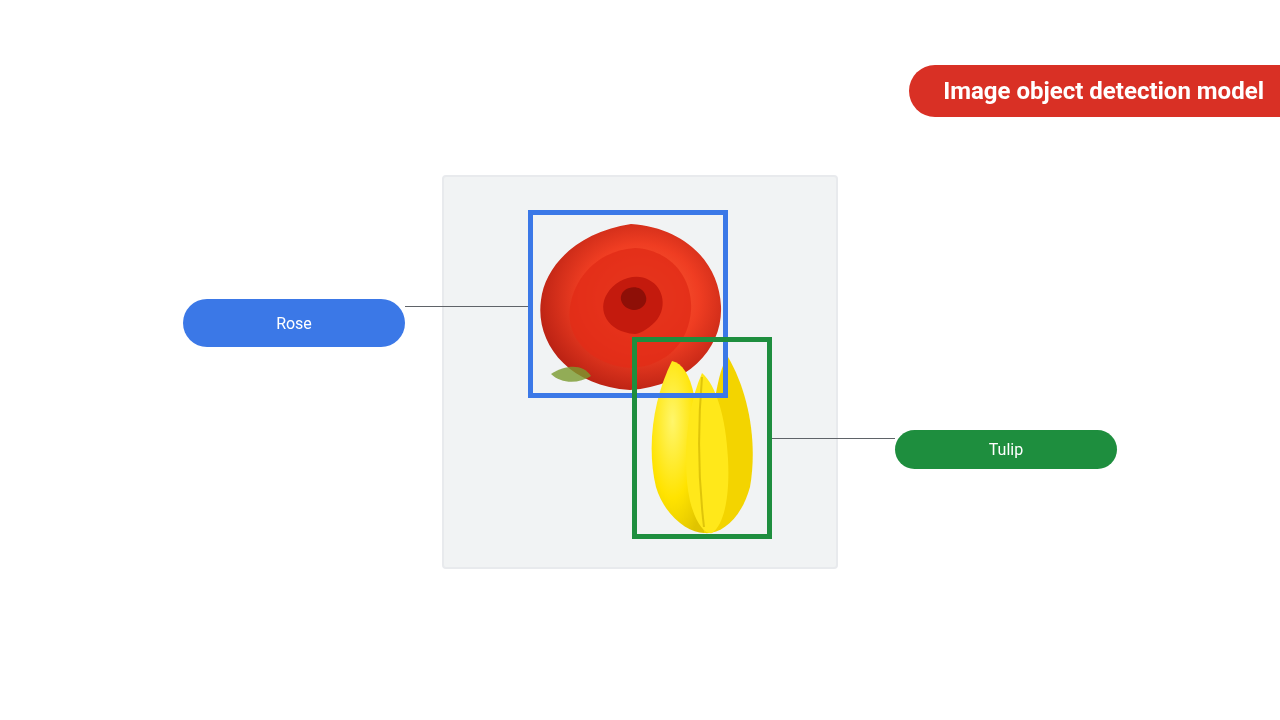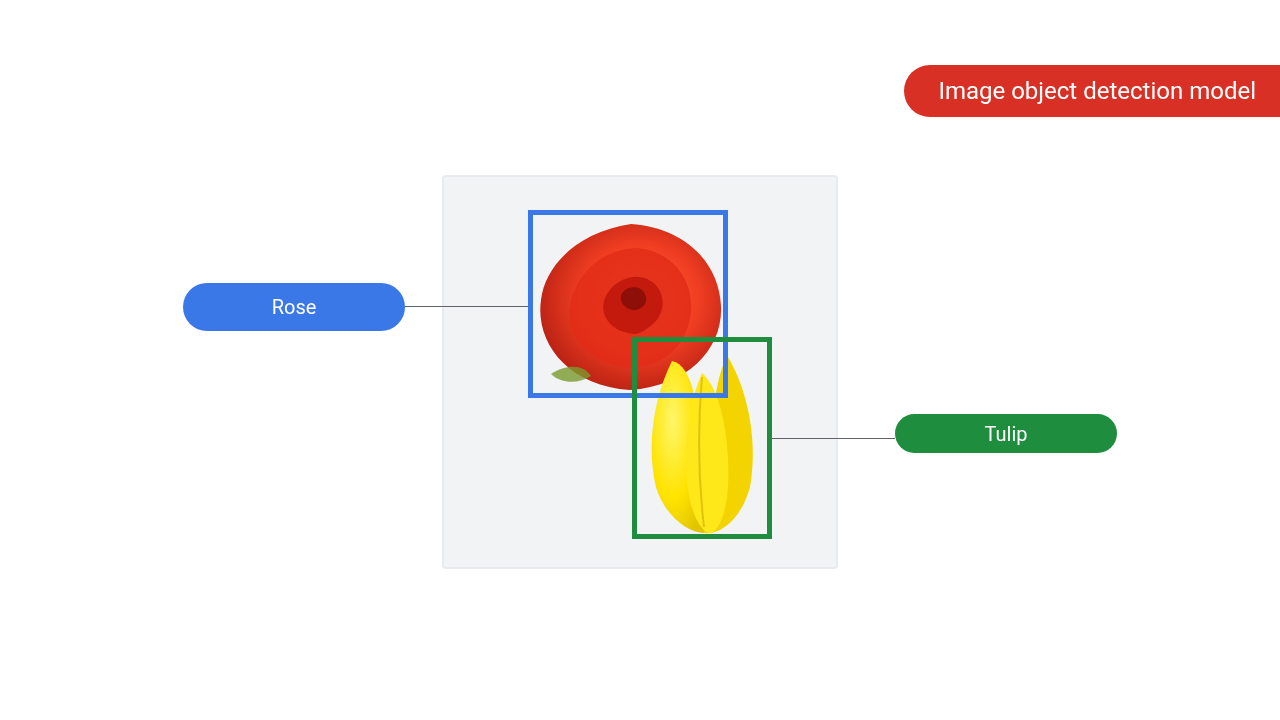--- a/index.html
+++ b/index.html
@@ -12,22 +12,22 @@
     overflow: hidden;
     position: relative;
   }
 
   
   .title-chip {
     position: absolute;
     background: #d93025;
     color: #ffffff;
     font-size: 24px;
-    font-weight: 400;
-    padding: 12px 24px 12px 34px;
+    font-weight: 700;
+    padding: 12px 16px 12px 34px;
     border-radius: 28px 0 0 28px;
   }
 
   
   .card {
     position: absolute;
     background: #f1f3f4;
     border: 2px solid #e8eaed;
     border-radius: 4px;
     box-sizing: border-box;
@@ -42,26 +42,27 @@
   
   .flower {
     position: absolute;
     pointer-events: none;
   }
 
   
   .pill {
     position: absolute;
     color: #ffffff;
-    font-size: 20px;
+    font-size: 16px;
     font-weight: 400;
     display: flex;
     align-items: center;
     justify-content: center;
     border-radius: 999px;
+    margin-top: 16px;
   }
 
   
   .line {
     position: absolute;
     height: 0;
     border-top: 1px solid #5f6368;
   }
 </style>
 </head>

